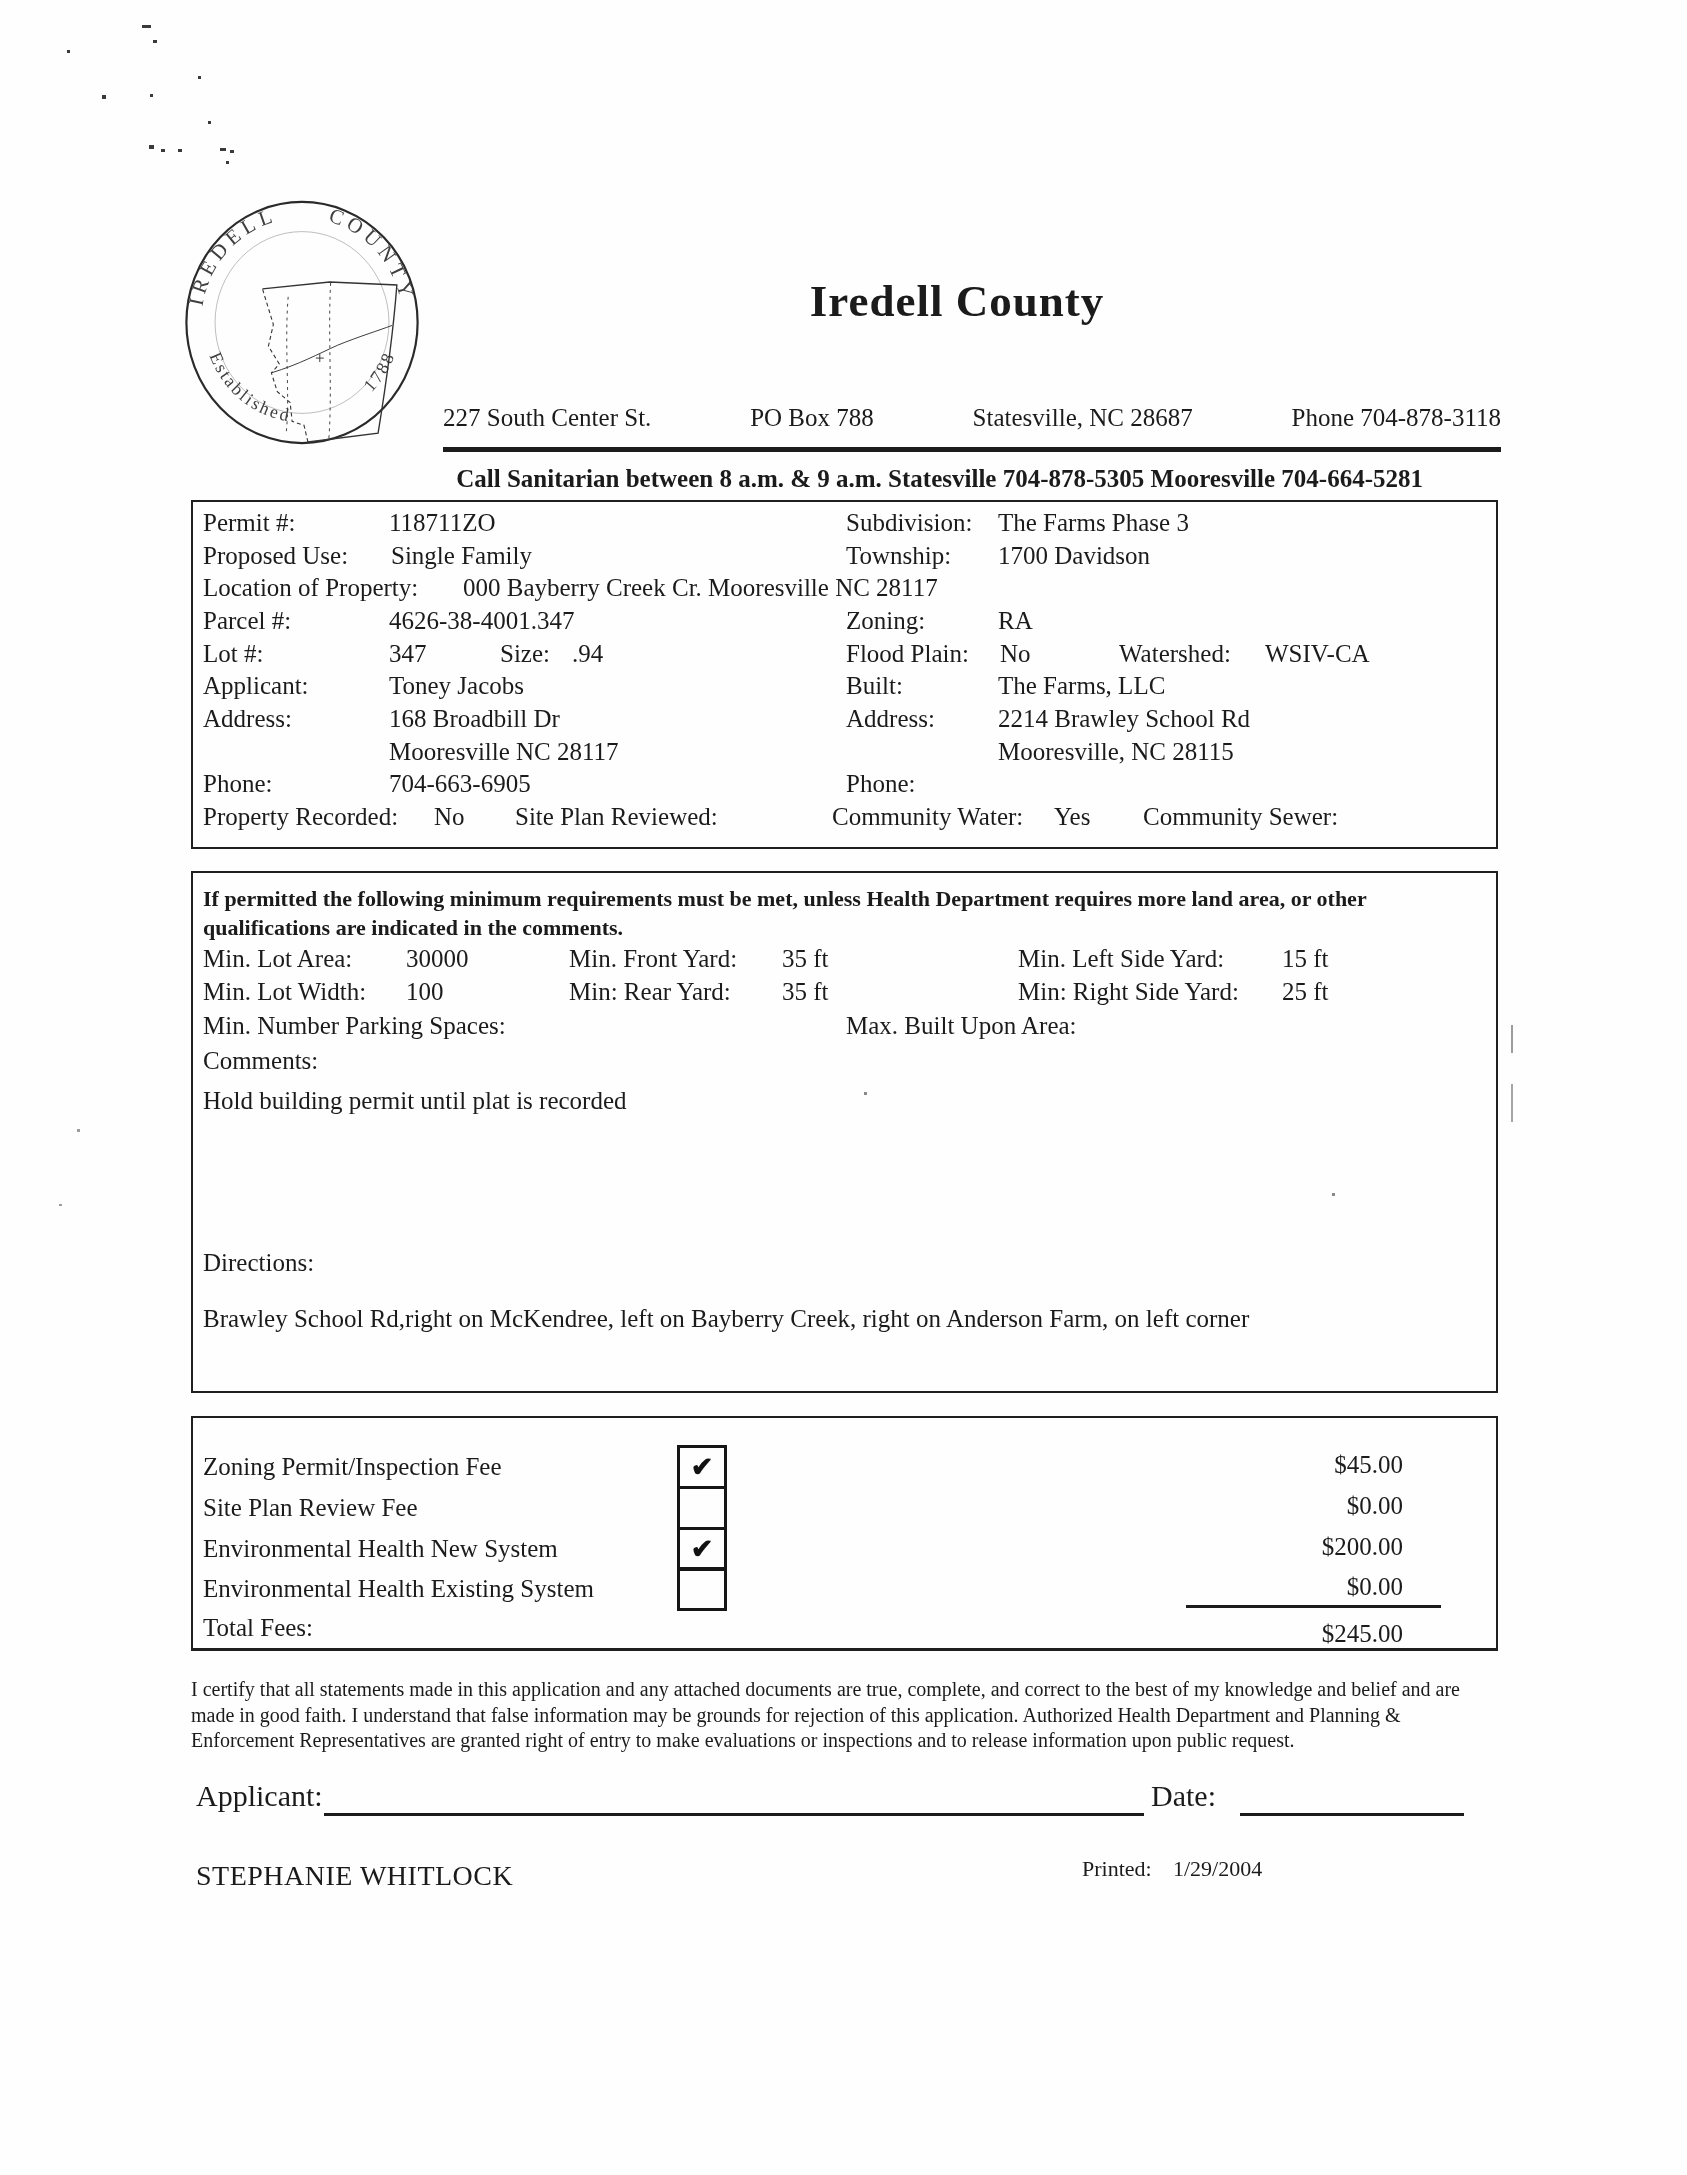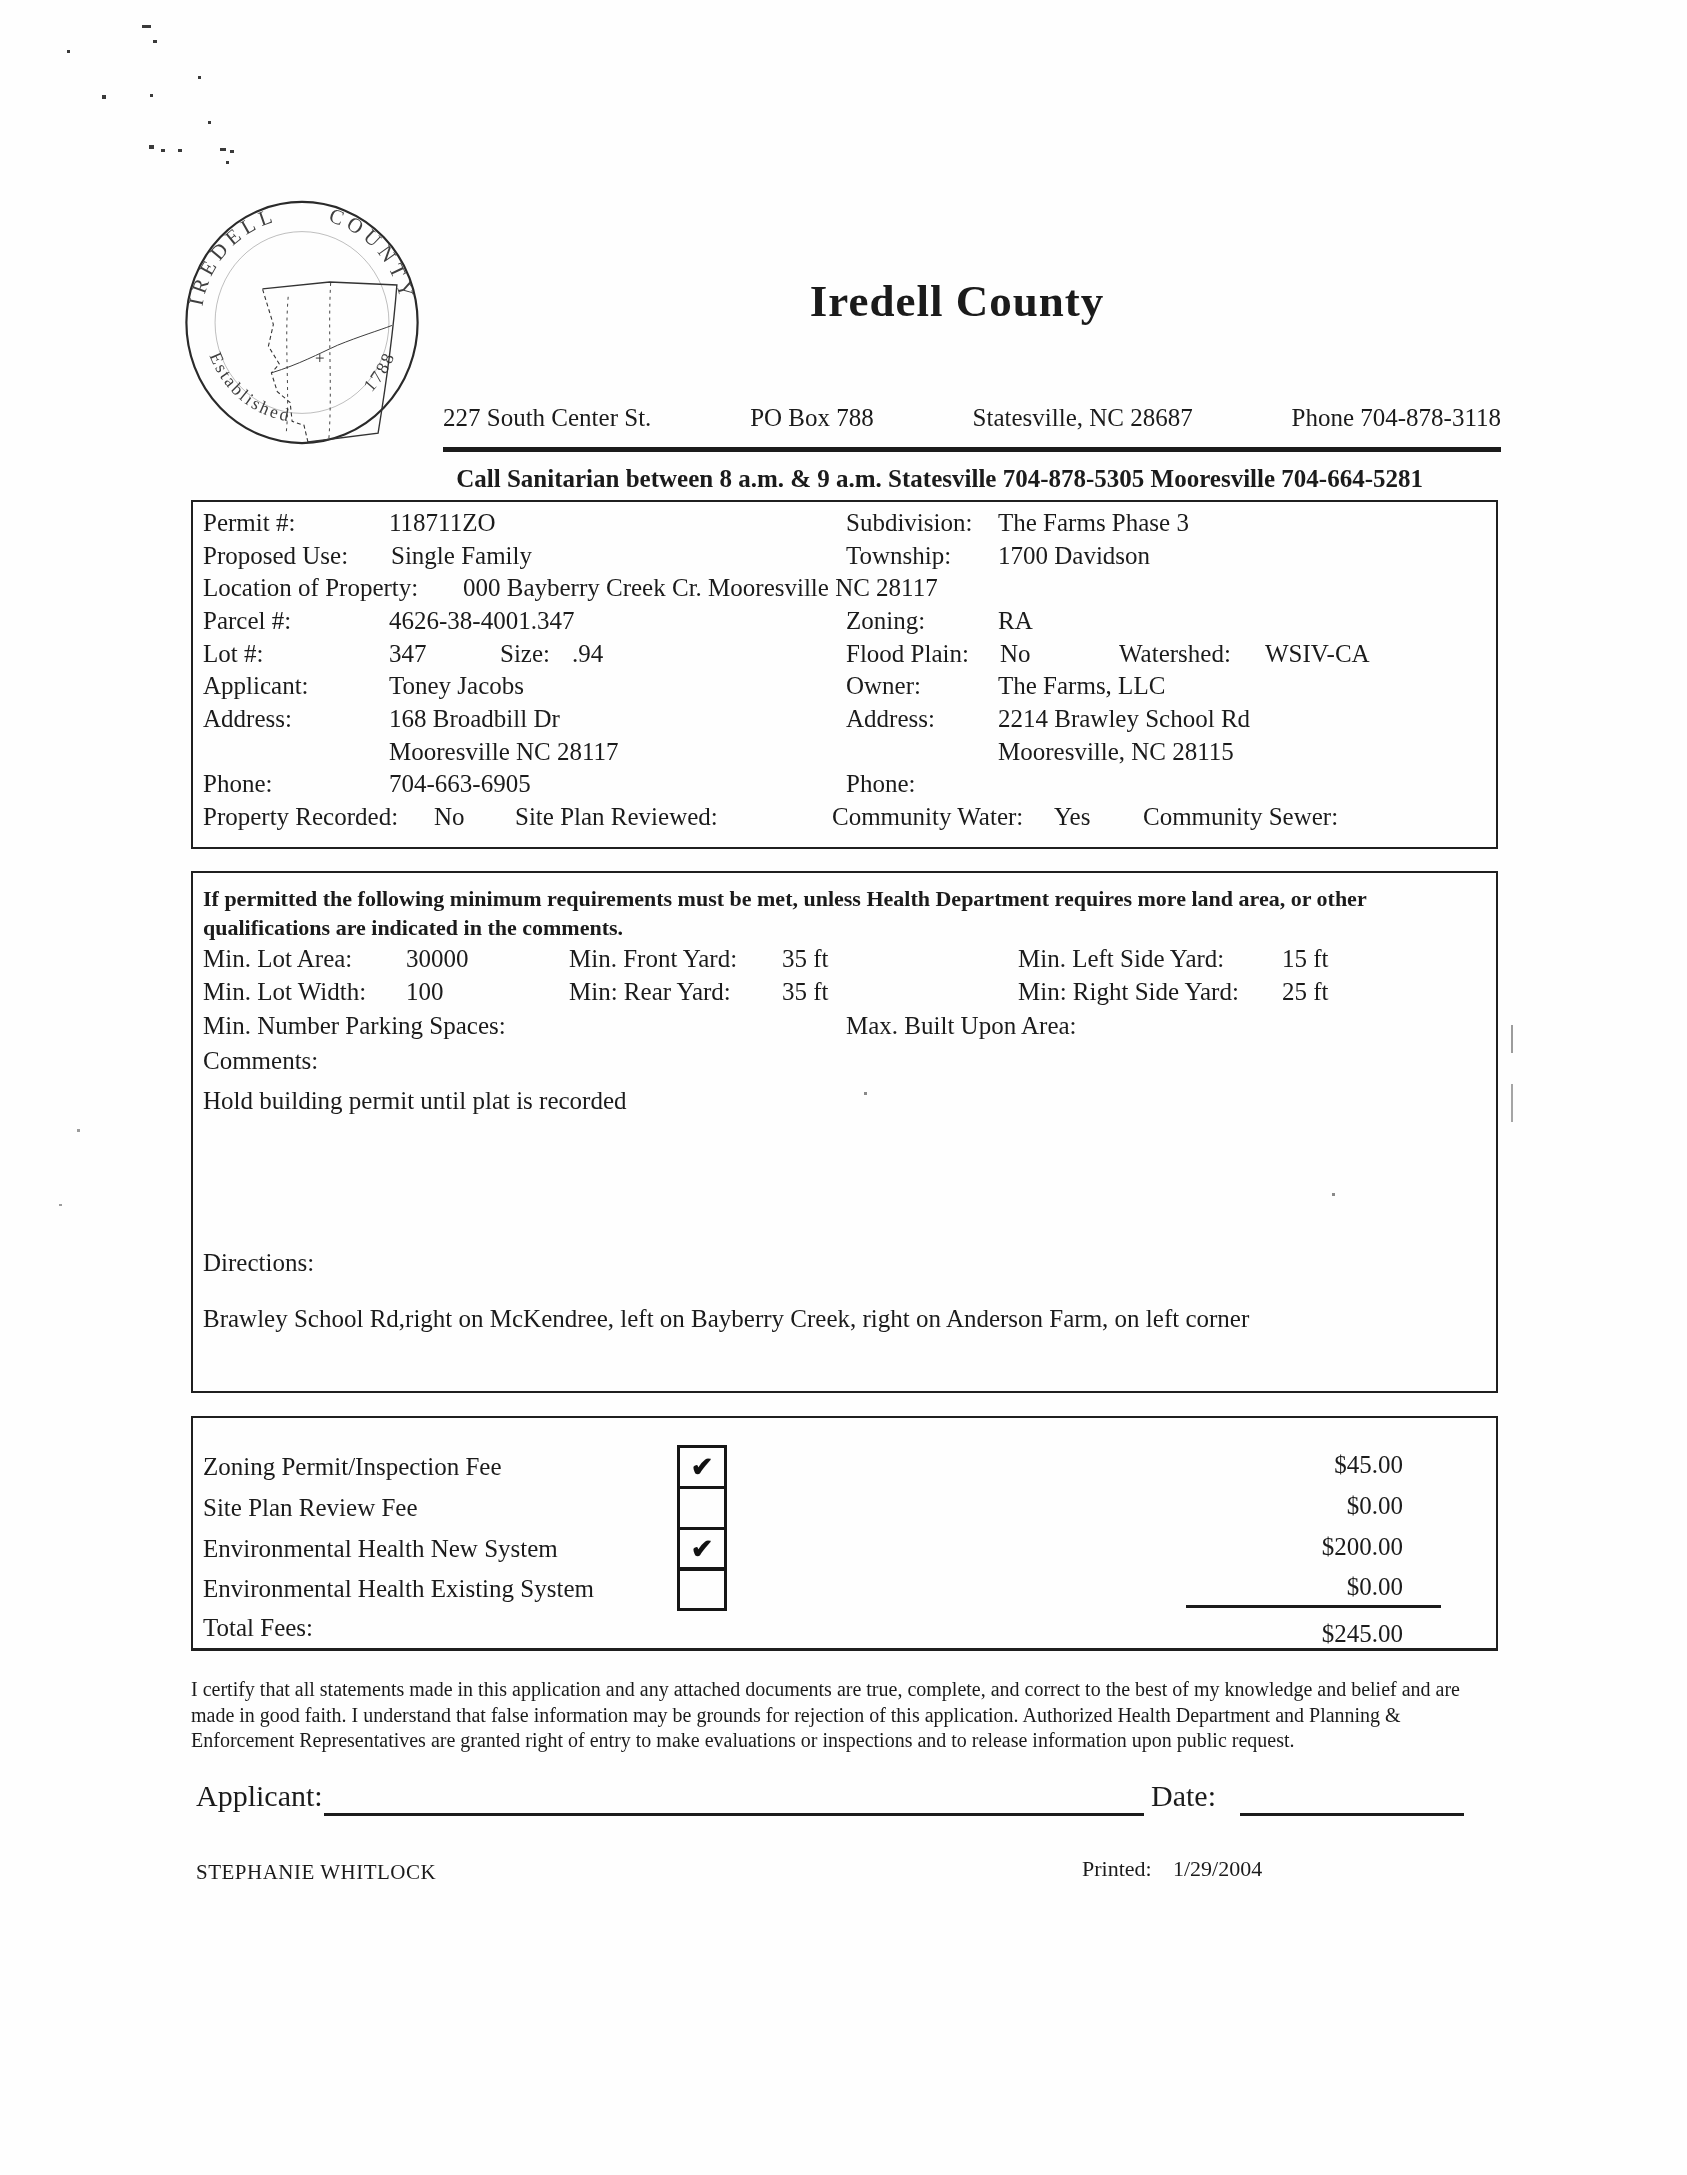--- a/index.html
+++ b/index.html
@@ -110,21 +110,21 @@
   <span class="t" style="left:389px;top:640px">347</span>
   <span class="t" style="left:500px;top:640px">Size:</span>
   <span class="t" style="left:572px;top:640px">.94</span>
   <span class="t" style="left:846px;top:640px">Flood Plain:</span>
   <span class="t" style="left:1000px;top:640px">No</span>
   <span class="t" style="left:1119px;top:640px">Watershed:</span>
   <span class="t" style="left:1265px;top:640px">WSIV-CA</span>
 
   <span class="t" style="left:203px;top:672px">Applicant:</span>
   <span class="t" style="left:389px;top:672px">Toney Jacobs</span>
-  <span class="t" style="left:846px;top:672px">Owner:</span>
+  <span class="t" style="left:846px;top:672px">Built:</span>
   <span class="t" style="left:998px;top:672px">The Farms, LLC</span>
 
   <span class="t" style="left:203px;top:705px">Address:</span>
   <span class="t" style="left:389px;top:705px">168 Broadbill Dr</span>
   <span class="t" style="left:846px;top:705px">Address:</span>
   <span class="t" style="left:998px;top:705px">2214 Brawley School Rd</span>
 
   <span class="t" style="left:389px;top:738px">Mooresville NC 28117</span>
   <span class="t" style="left:998px;top:738px">Mooresville, NC 28115</span>
 
@@ -197,18 +197,18 @@
   <span class="t" style="left:203px;top:1614px">Total Fees:</span>
   <div class="amount" style="top:1620px">$245.00</div>
 
   <div class="t wrap" style="left:191px;top:1677px;width:1302px;font-size:20px;line-height:1.28">I certify that all statements made in this application and any attached documents are true, complete, and correct to the best of my knowledge and belief and are made in good faith. I understand that false information may be grounds for rejection of this application. Authorized Health Department and Planning &amp; Enforcement Representatives are granted right of entry to make evaluations or inspections and to release information upon public request.</div>
 
   <span class="t" style="left:196px;top:1779px;font-size:30px">Applicant:</span>
   <div class="rule" style="left:324px;top:1813px;width:820px;height:2.5px"></div>
   <span class="t" style="left:1151px;top:1779px;font-size:30px">Date:</span>
   <div class="rule" style="left:1240px;top:1813px;width:224px;height:2.5px"></div>
 
-  <span class="t" style="left:196px;top:1860px;font-size:21px;letter-spacing:0.5px">STEPHANIE WHITLOCK</span>
+  <span class="t" style="left:196px;top:1860px;font-size:28px;letter-spacing:0.5px">STEPHANIE WHITLOCK</span>
   <span class="t" style="left:1082px;top:1856px;font-size:22px">Printed:</span>
   <span class="t" style="left:1173px;top:1856px;font-size:22px">1/29/2004</span>
 
 </div>
 
 
 </body></html>

